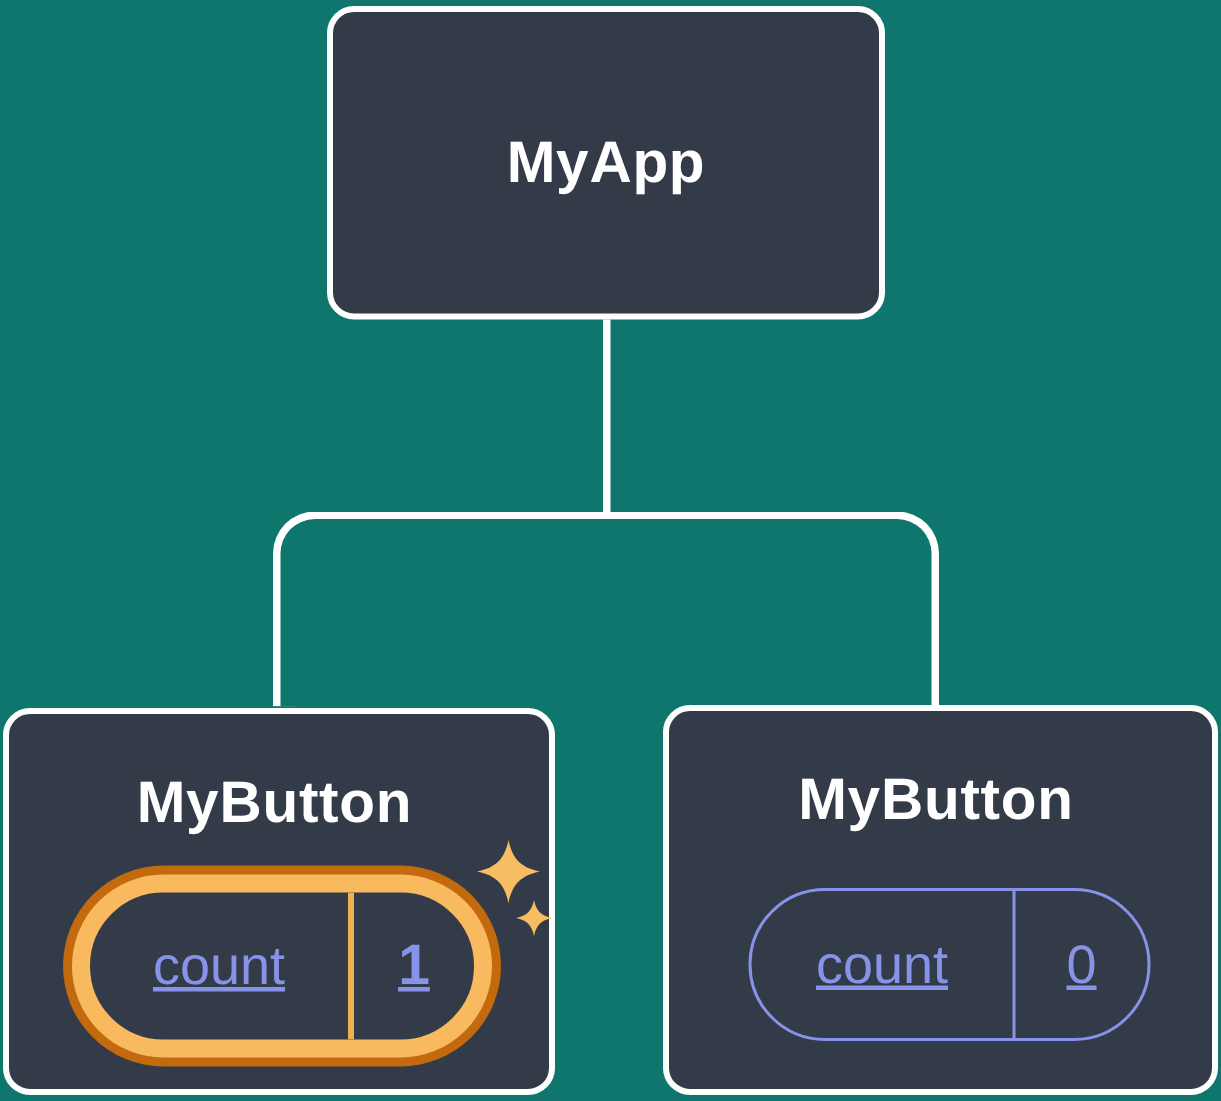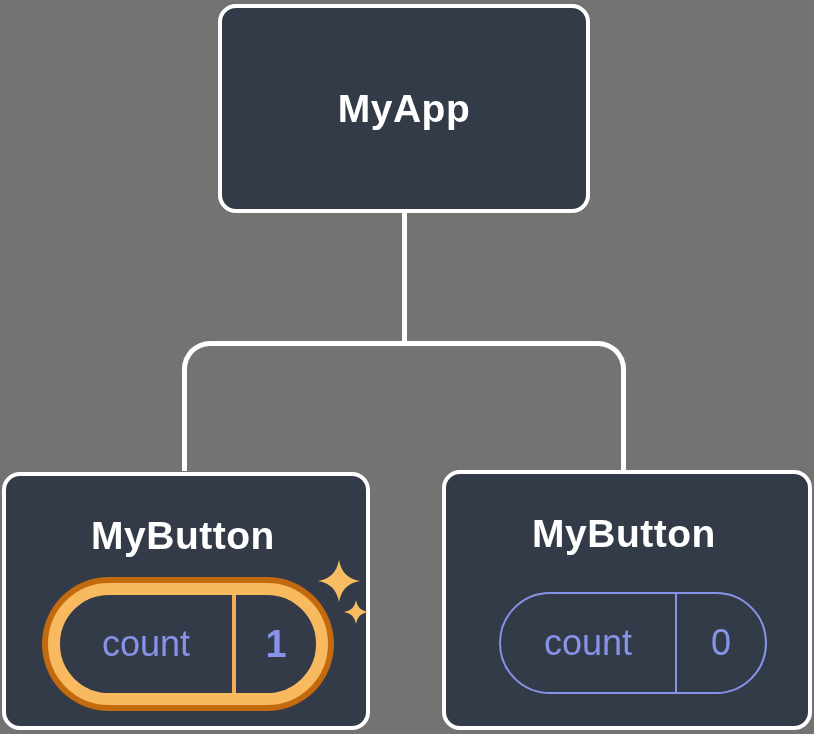--- a/index.html
+++ b/index.html
@@ -5,21 +5,21 @@
   * { margin: 0; padding: 0; box-sizing: border-box; }
   html, body { width: 814px; height: 734px; overflow: hidden; }
   body {
     font-family: "Liberation Sans", sans-serif;
     background: #4C6670;
   }
   .stage {
     position: relative;
     width: 814px;
     height: 734px;
-    background: #737373;
+    background: #0f766e;
   }
   
   .node {
     position: absolute;
     background: #343B48;
     border: 4px solid #FFFFFF;
     border-radius: 18px;
   }
   .node-root { left: 218px; top: 4px; width: 372px; height: 209px;
     display: flex; align-items: center; justify-content: center; }
@@ -58,21 +58,21 @@
   }
   .pill-plain {
     position: absolute; left: 53px; top: 118px;
     width: 268px; height: 102px;
     border: 2px solid #8793E8;
     border-radius: 52px;
     background: #343B48;
   }
   .pill-seg {
     display: flex; align-items: center; justify-content: center;
-    color: #8793E8; font-size: 36px;
+    color: #8793E8; font-size: 36px; text-decoration: underline;
   }
   .seg-key { flex: 1 1 auto; }
   .seg-val-highlighted { width: 80px; font-weight: 700; font-size: 38px; }
   .seg-val-plain { width: 88px; }
   .pill-divider-amber { width: 4px; background: #F2AE52; }
   .pill-divider-purple { width: 2px; background: #8793E8; }
   
   .sparkle { position: absolute; z-index: 5; }
   .sparkle-large { left: 312px; top: 84px; width: 42px; height: 42px; }
   .sparkle-small { left: 338px; top: 124px; width: 24px; height: 24px; }

